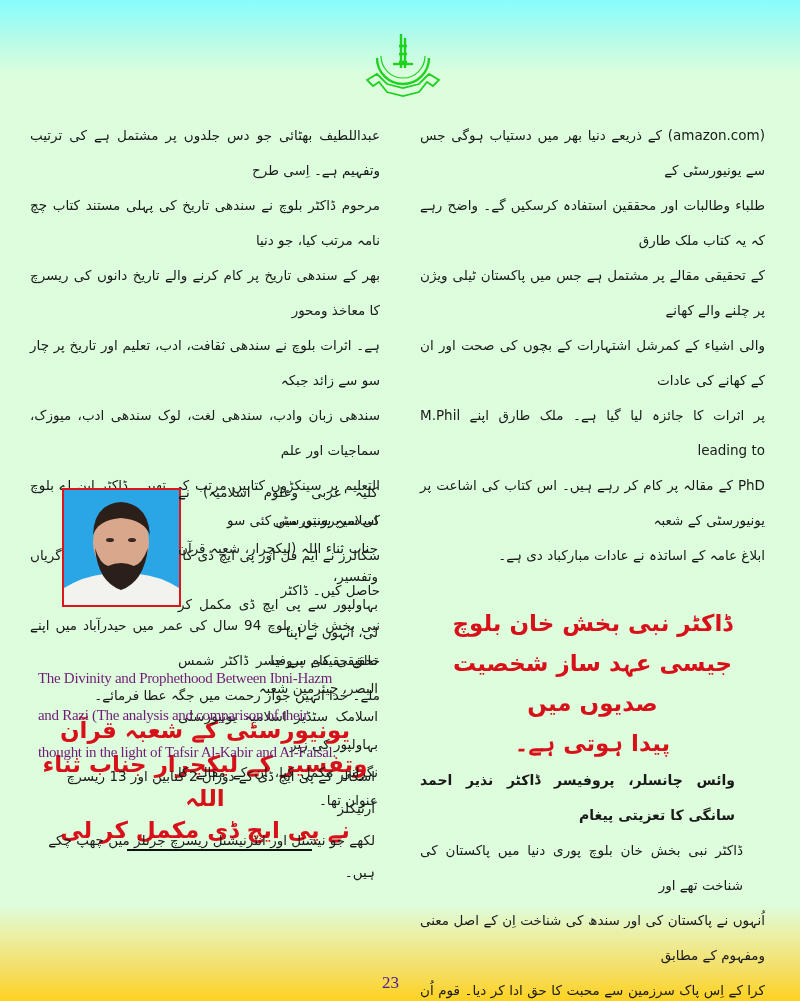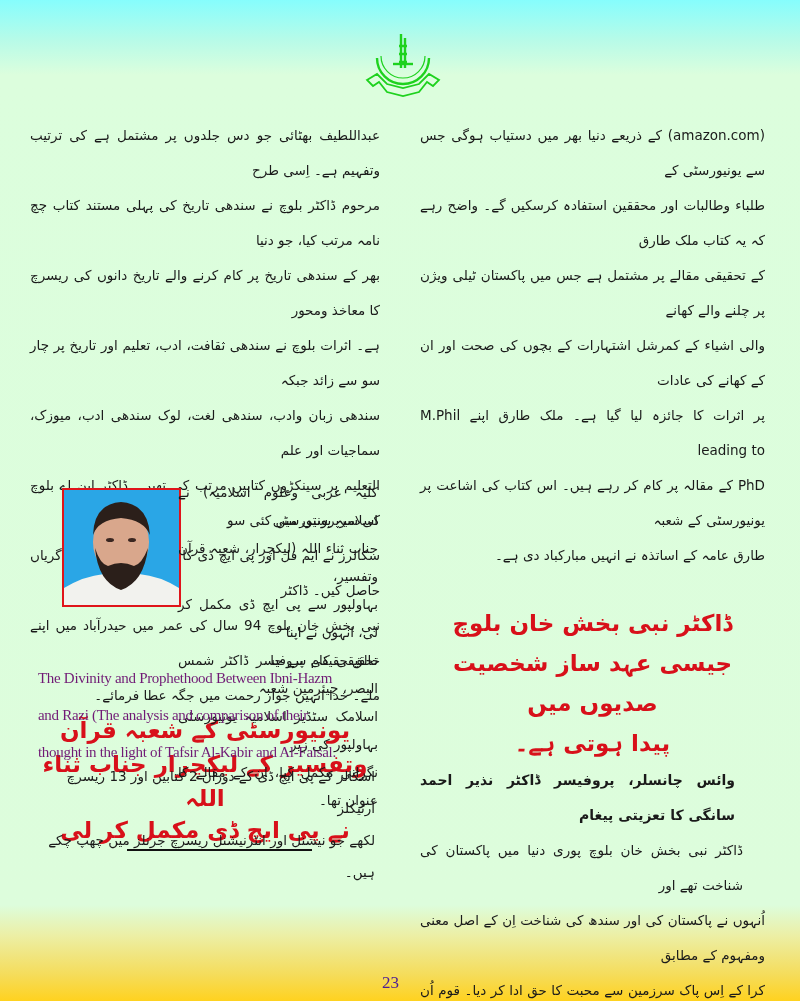--- a/index.html
+++ b/index.html
@@ -44,21 +44,21 @@
   </svg>
 </div>
 
 <div class="col col-right">
   <p class="p">(amazon.com) کے ذریعے دنیا بھر میں دستیاب ہوگی جس سے یونیورسٹی کے</p>
   <p class="p">طلباء وطالبات اور محققین استفادہ کرسکیں گے۔ واضح رہے کہ یہ کتاب ملک طارق</p>
   <p class="p">کے تحقیقی مقالے پر مشتمل ہے جس میں پاکستان ٹیلی ویژن پر چلنے والے کھانے</p>
   <p class="p">والی اشیاء کے کمرشل اشتہارات کے بچوں کی صحت اور ان کے کھانے کی عادات</p>
   <p class="p">پر اثرات کا جائزہ لیا گیا ہے۔ ملک طارق اپنے M.Phil leading to</p>
   <p class="p">PhD کے مقالہ پر کام کر رہے ہیں۔ اس کتاب کی اشاعت پر یونیورسٹی کے شعبہ</p>
-  <p class="p">طارق عامہ کے اساتذہ نے انہیں مبارکباد دی ہے۔</p>
+  <p class="p">ابلاغ عامہ کے اساتذہ نے عادات مبارکباد دی ہے۔</p>
   <div class="spacer"></div>
   <p class="heading-red">ڈاکٹر نبی بخش خان بلوچ جیسی عہد ساز شخصیت صدیوں میں</p>
   <p class="heading-red">پیدا ہوتی ہے۔</p>
   <p class="subhead">وائس چانسلر، پروفیسر ڈاکٹر نذیر احمد سانگی کا تعزیتی پیغام</p>
   <p class="p" style="padding-right:22px">ڈاکٹر نبی بخش خان بلوچ پوری دنیا میں پاکستان کی شناخت تھے اور</p>
   <p class="p">اُنہوں نے پاکستان کی اور سندھ کی شناخت اِن کے اصل معنی ومفہوم کے مطابق</p>
   <p class="p">کرا کے اِس پاک سرزمین سے محبت کا حق ادا کر دیا۔ قوم اُن کی رحلت سے ایک</p>
 
 </div>
 

